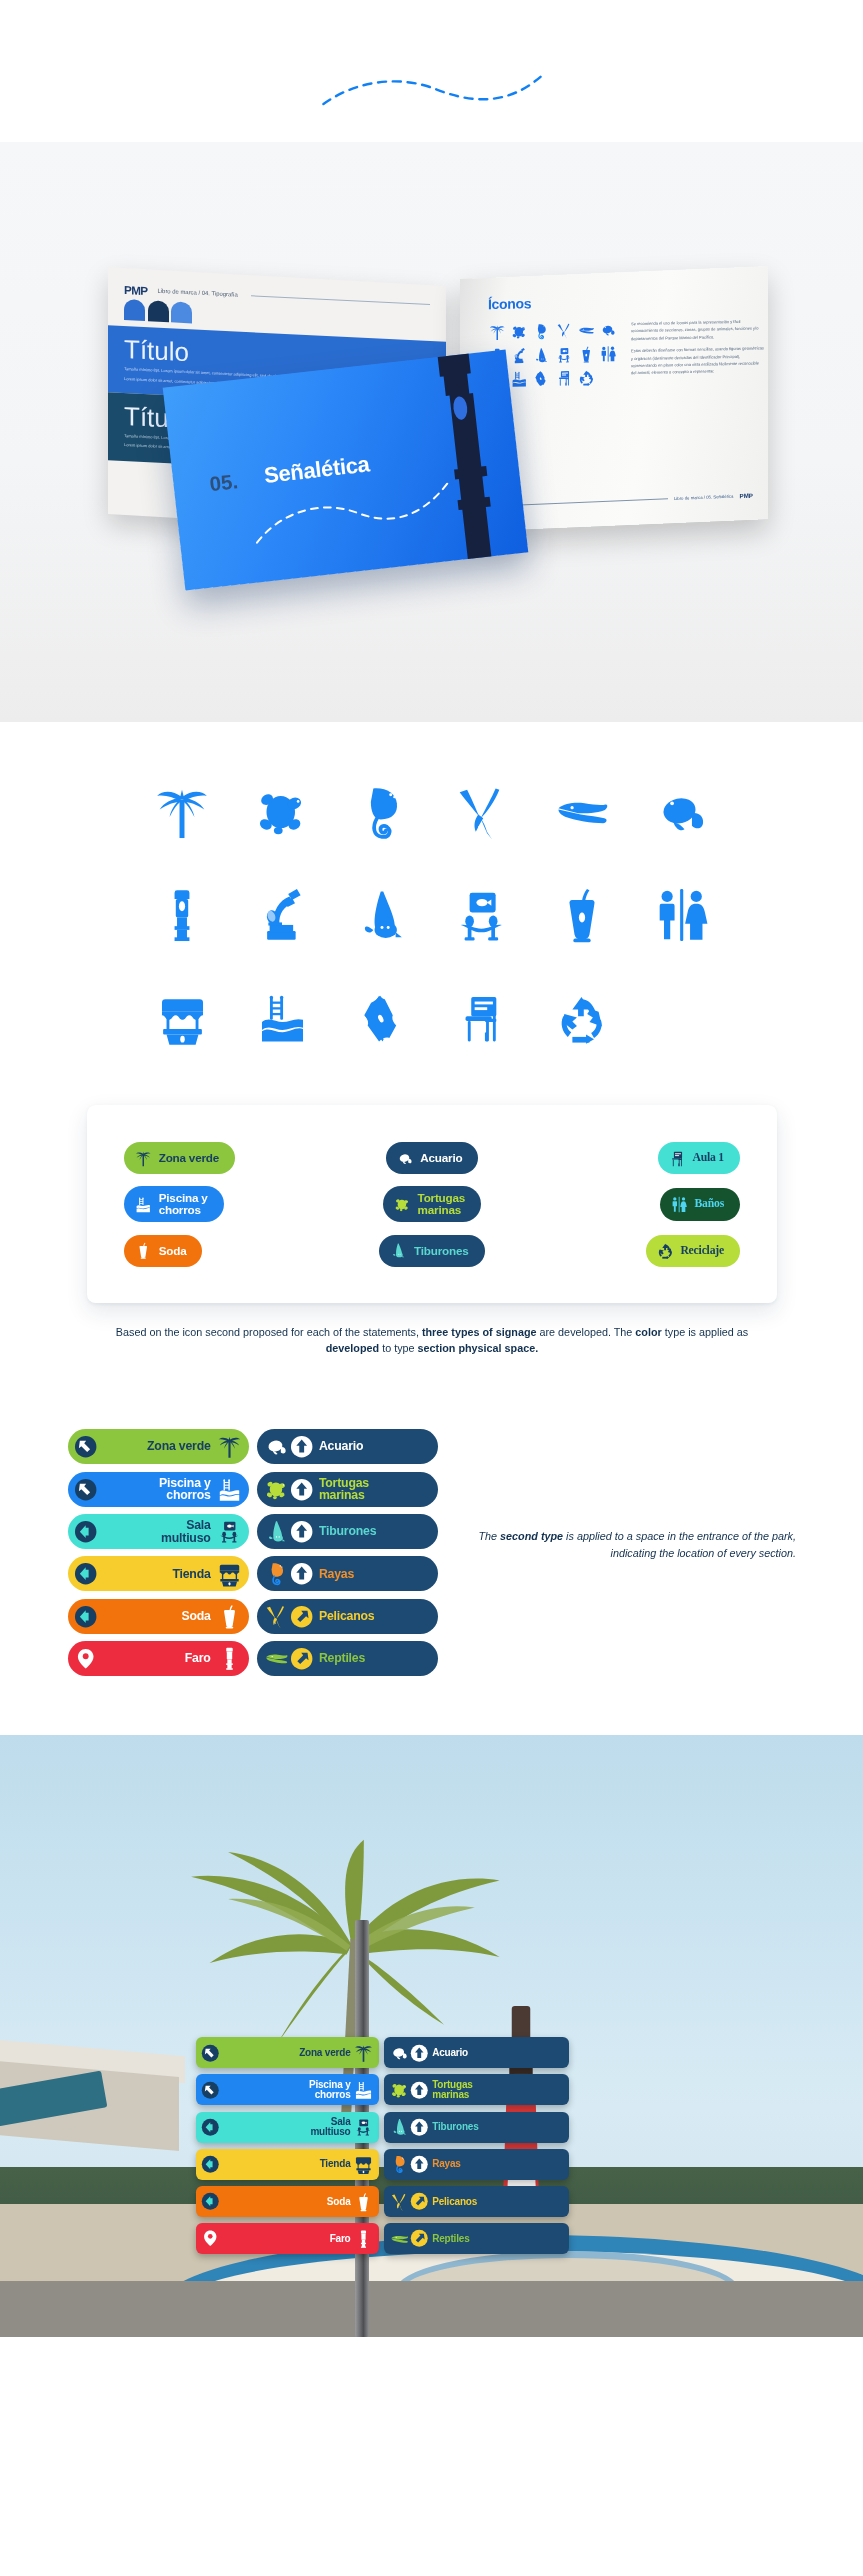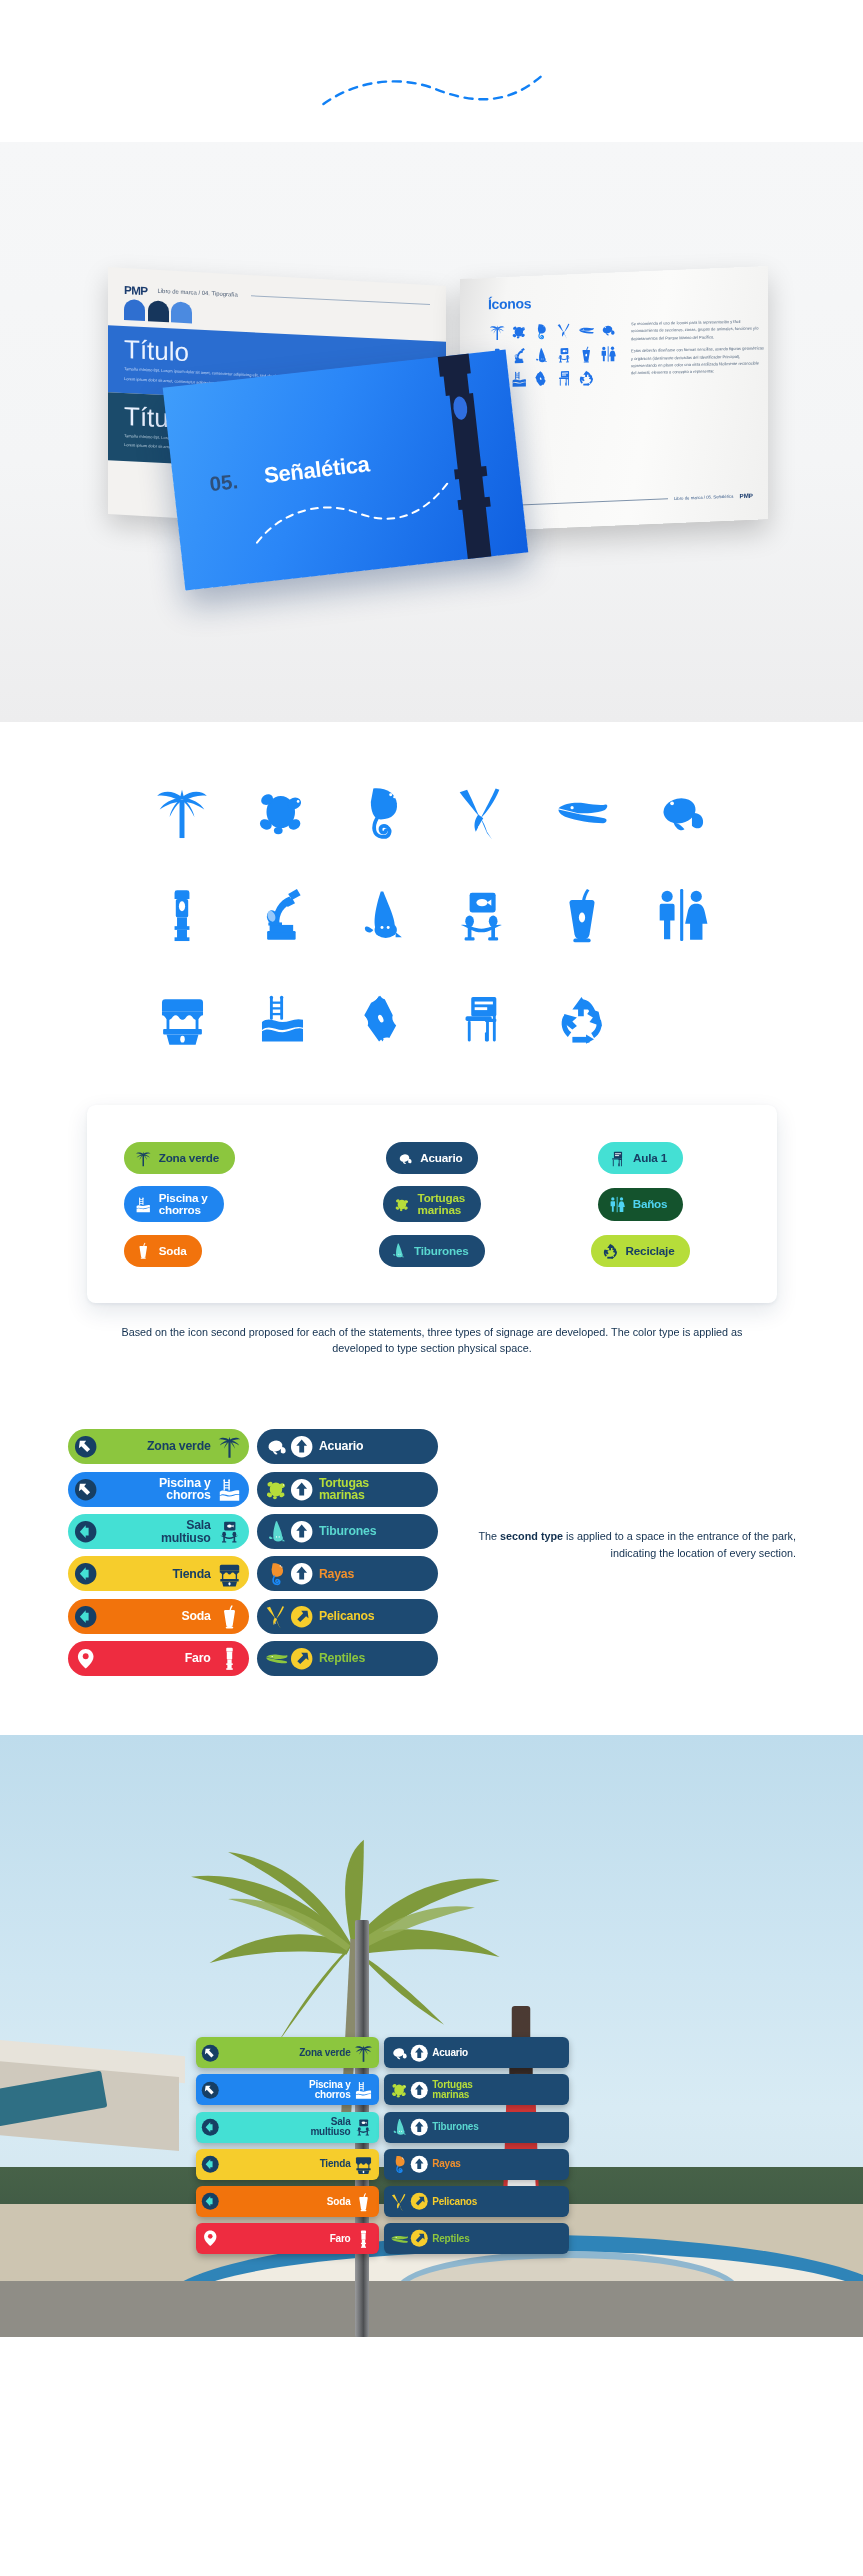--- a/index.html
+++ b/index.html
@@ -95,34 +95,34 @@
   
   .type1-band { background:#fff; padding: 0 0 11px 0; }
   .type1-card {
     width:690px; margin:0 auto; background:#fff; border-radius:8.6px;
     box-shadow: 0 8.6px 22px rgba(18,48,79,.11), 0 1.2px 3.7px rgba(18,48,79,.06);
     padding: 37px 37px 36px 37px;
   }
   .type1-grid { display:grid; grid-template-columns: repeat(3, 1fr); gap: 12.3px 10px; }
   .t1-cell { display:flex; align-items:center; }
   .t1-cell.c2 { justify-content:center; }
-  .t1-cell.c3 { justify-content:center; }
+  .t1-cell.c3 { justify-content:flex-end;font-family:Liberation Serif, serif; }
   .pill {
     display:inline-flex; align-items:center; gap:6.2px;
     border-radius:616px; padding:5.6px 16px 5.6px 10px; min-height:27px;
   }
   .pill .ic { width:18.5px; height:21px; flex:0 0 auto; display:block; }
   .pill .lbl { font-size:11.7px; font-weight:bold; letter-spacing:-0.2px; line-height:1.06; }
 
   
   .caption1 {
     width:672px; margin: 21px auto 0 auto; text-align:center;
     font-size:10.8px; line-height:1.5; color:#12304f;
   }
-  .caption1 b { font-weight:normal; }
+  .caption1 b { font-weight:bold; }
 
   
   .type2-band { background:#fff; padding: 62px 0 59px 0; }
   .type2-wrap { width:728px; margin:0 auto; display:flex; align-items:flex-start; gap:37px; }
   .type2-signs { width:370px; display:grid; grid-template-columns:1fr 1fr; gap:7.4px 8.6px; }
   .sign {
     border-radius:616px; height:35px; display:flex; align-items:center;
     padding:0 6.2px; position:relative; overflow:hidden;
   }
   .sign.left  { justify-content:flex-start; }
@@ -130,21 +130,21 @@
   .sign .txt {
     flex:1; font-size:12.3px; font-weight:bold; line-height:1.03; letter-spacing:-0.2px;
   }
   .sign.left .txt { text-align:right; padding-right:3.7px; }
   .sign.right .txt { text-align:left; padding-left:5px; }
   .sign .glyph { width:27px; height:31px; flex:0 0 auto; display:block; }
   .sign.left .glyph { order:3; margin-left:1.2px; }
   .sign.right .glyph { order:-1; }
   .type2-note {
     flex:1; padding-top:99px; text-align:right;
-    font-size:10.8px; line-height:1.52; color:#12304f;
+    font-size:10.8px; line-height:1.52; color:#12304f;font-style:italic;
   }
   .type2-note b { font-weight:bold; }
 
   
   .photo { position:relative; width:864px; height:602px; overflow:hidden; background:#bcd8ea; }
   .sky { position:absolute; inset:0; background: linear-gradient(180deg,#bedcec 0%,#cfe6f2 40%,#d8ebf4 62%,#cfe2ec 100%); }
   .bldg-left { position:absolute; left:-25px; top:333px; width:204px; height:74px; background:#cfc9bd; transform: skewY(5deg); }
   .bldg-left-roof { position:absolute; left:-25px; top:312px; width:210px; height:27px; background:#e7e3da; transform: skewY(5deg); }
   .canopy { position:absolute; left:-6.2px; top:345px; width:111px; height:37px; background:#2f6f84; transform: rotate(-10deg); border-radius:2.5px; }
   .treeline {

